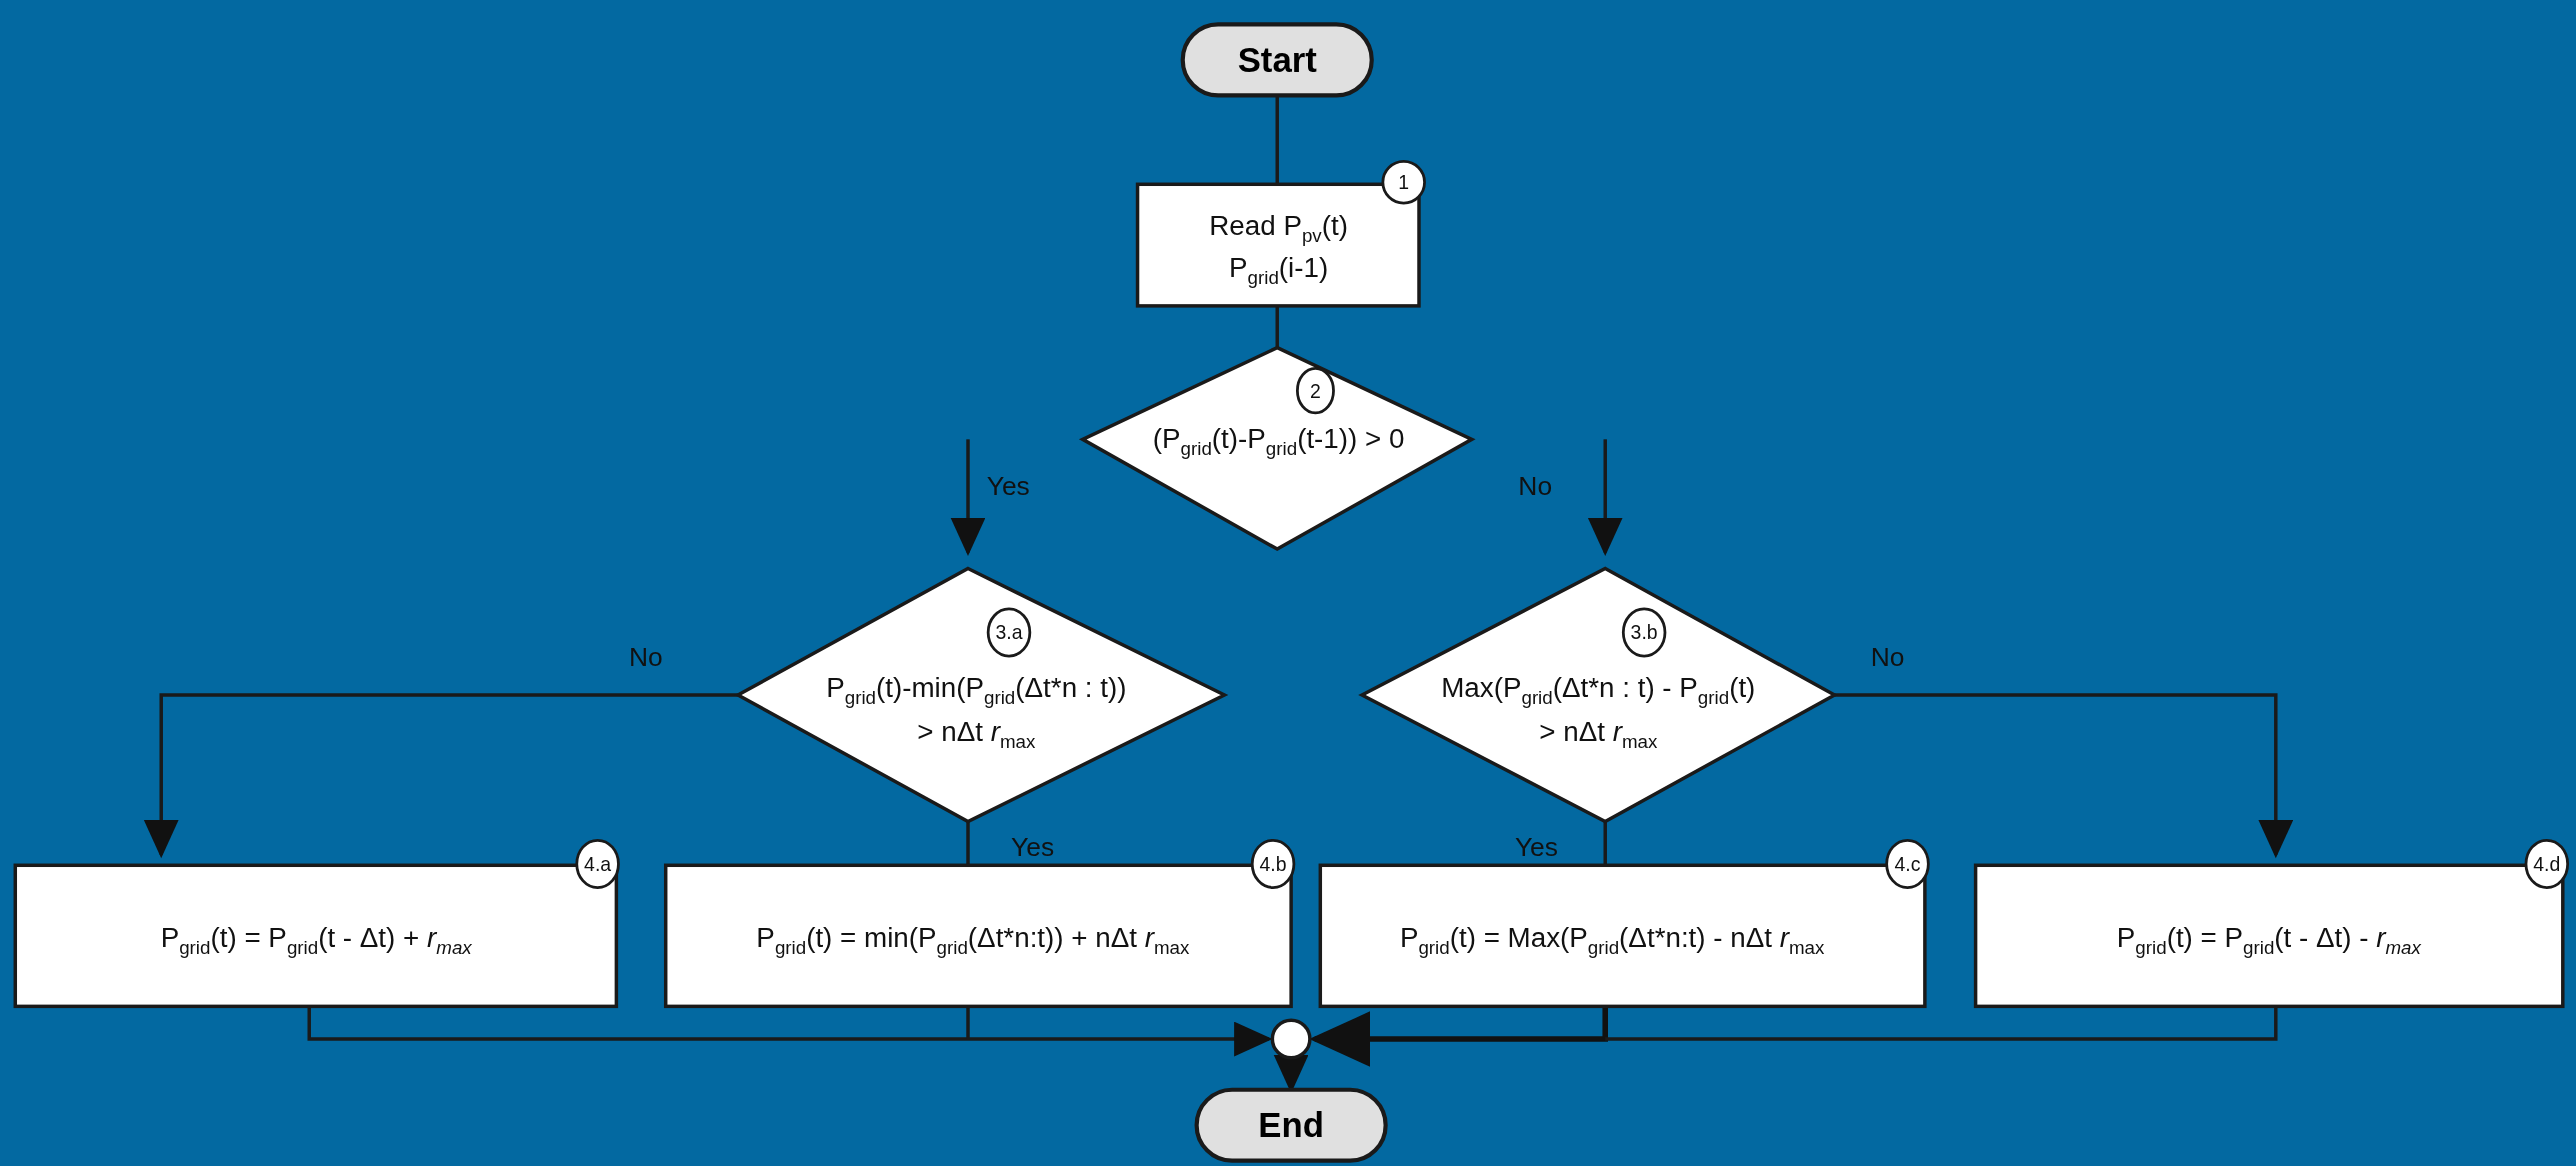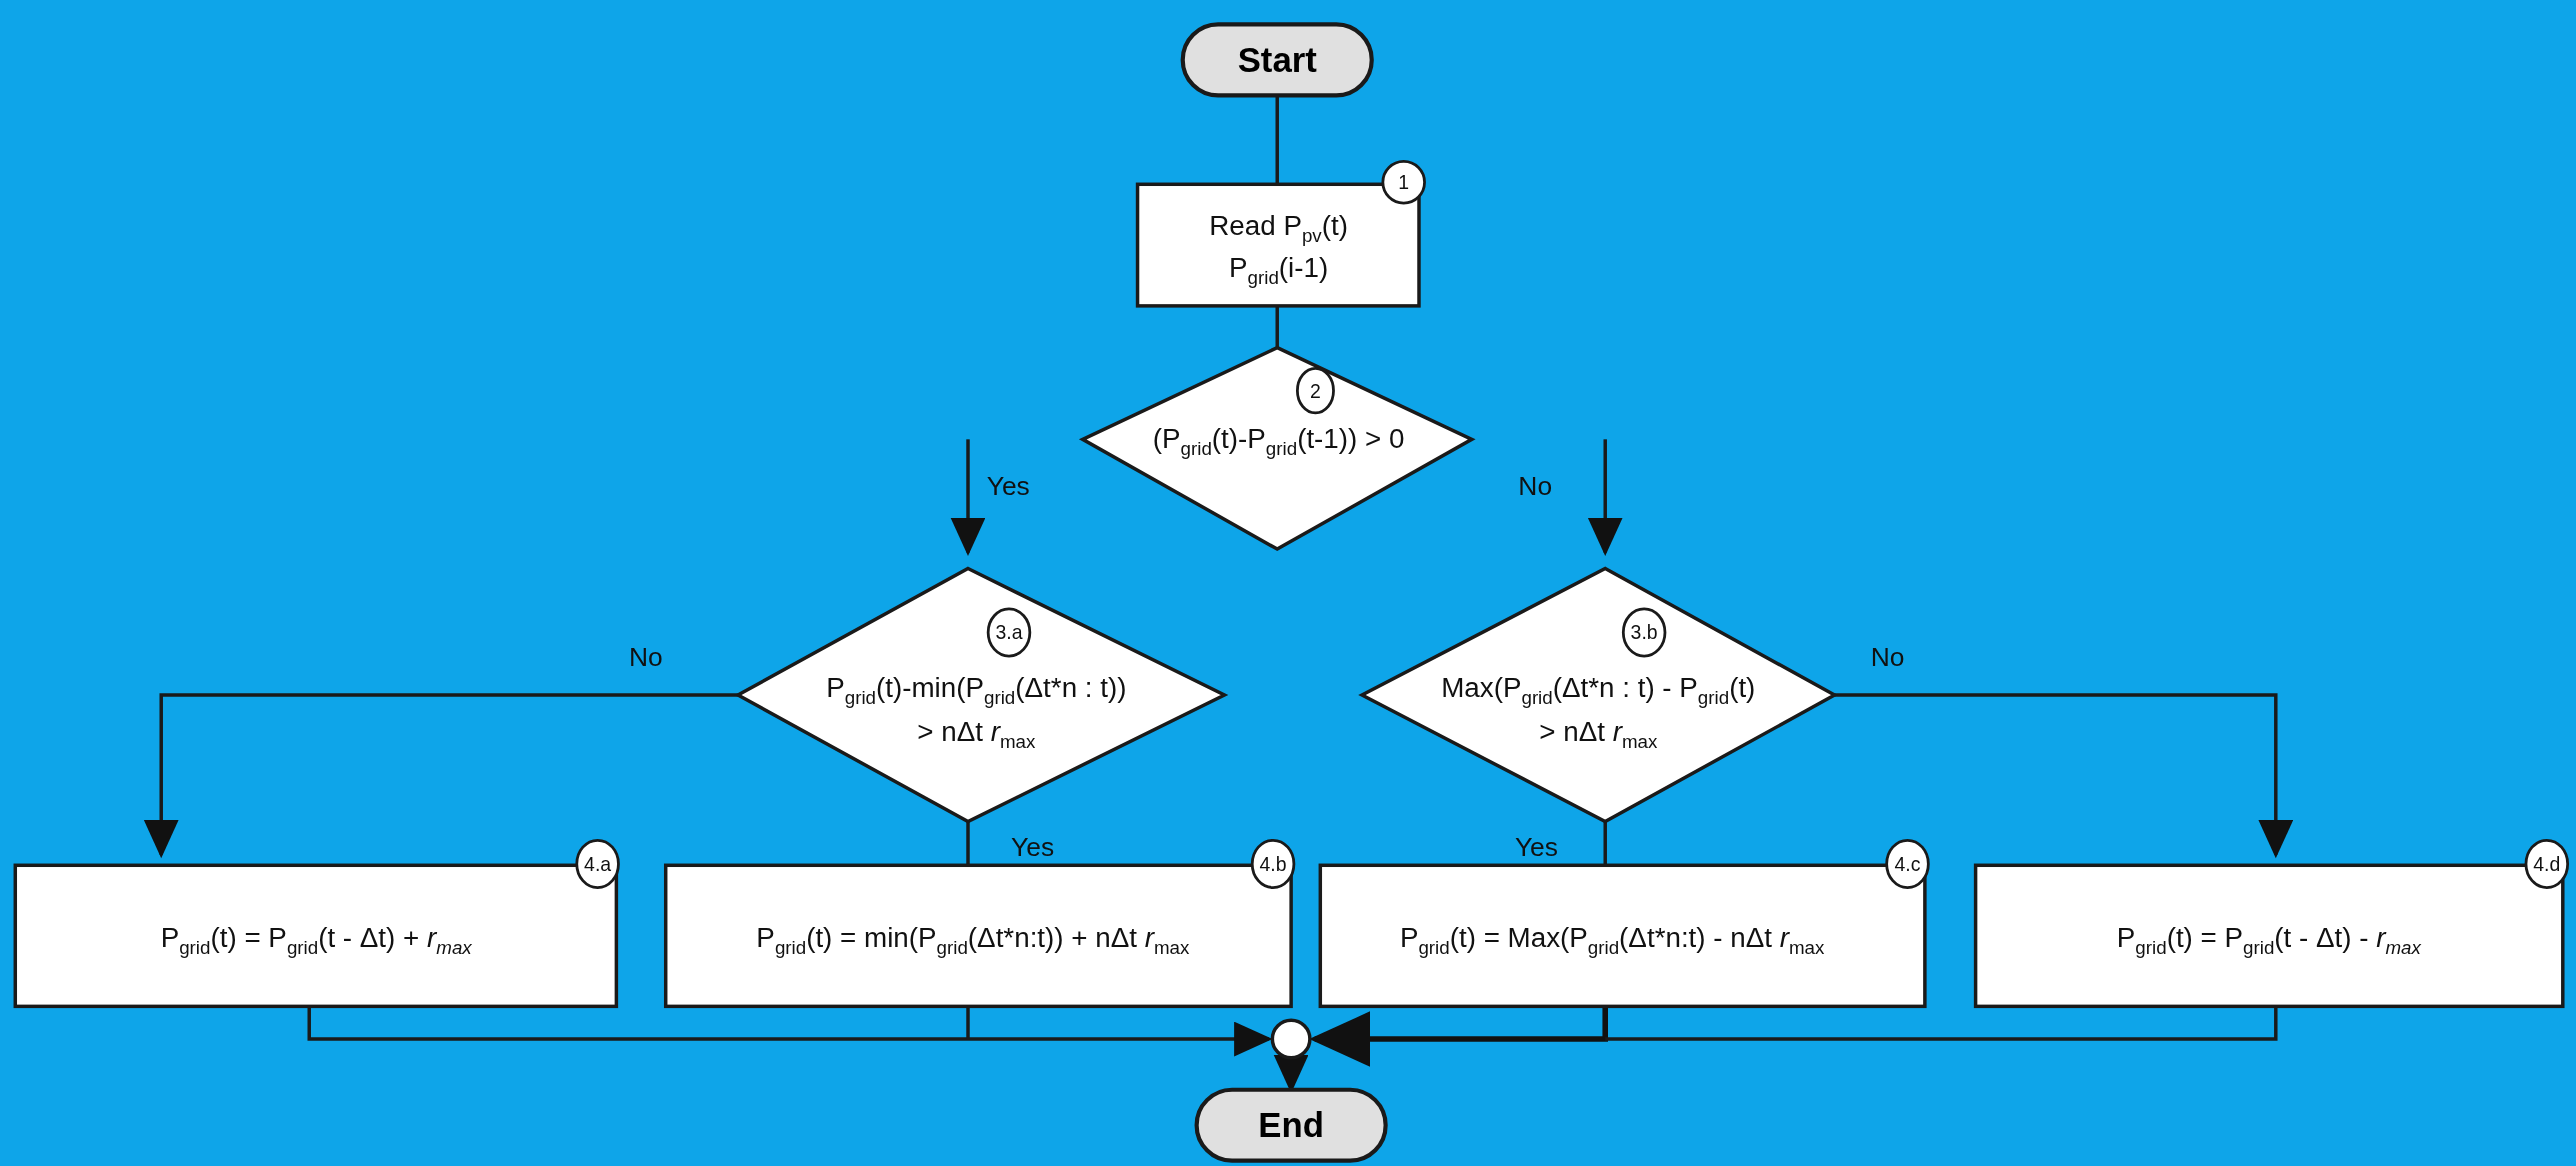--- a/index.html
+++ b/index.html
@@ -1,17 +1,17 @@
 <!DOCTYPE html>
 <html style="font-size:11px"><head>
 <meta charset="utf-8">
 <style>
   html,body{margin:0;padding:0;background:#ffffff;}
   body{width:2576px;height:1167px;font-family:"Liberation Sans",sans-serif;overflow:hidden;}
-  #stage{position:relative;width:2576px;height:1167px;background:#0ea5e9;}
+  #stage{position:relative;width:2576px;height:1167px;background:#0369a1;}
   svg#flow{position:absolute;left:0;top:0;width:2576px;height:1167px;}
   .shp{fill:#ffffff;stroke:#1a1a1a;stroke-width:5;}
   .term{fill:#e0e0e0;stroke:#1a1a1a;stroke-width:6;}
   .ln{stroke:#1a1a1a;stroke-width:5;fill:none;}
   .ln-thick{stroke:#111111;stroke-width:8;fill:none;}
   .mkcirc{fill:#ffffff;stroke:#1a1a1a;stroke-width:4;}
   .jn{fill:#ffffff;stroke:#1a1a1a;stroke-width:5;}
   .txt{font-family:"Liberation Sans",sans-serif;fill:#111;font-size:40px;}
   .termtxt{font-family:"Liberation Sans",sans-serif;fill:#000;font-size:50px;font-weight:bold;}
   .mktxt{font-family:"Liberation Sans",sans-serif;fill:#111;font-size:28px;}

